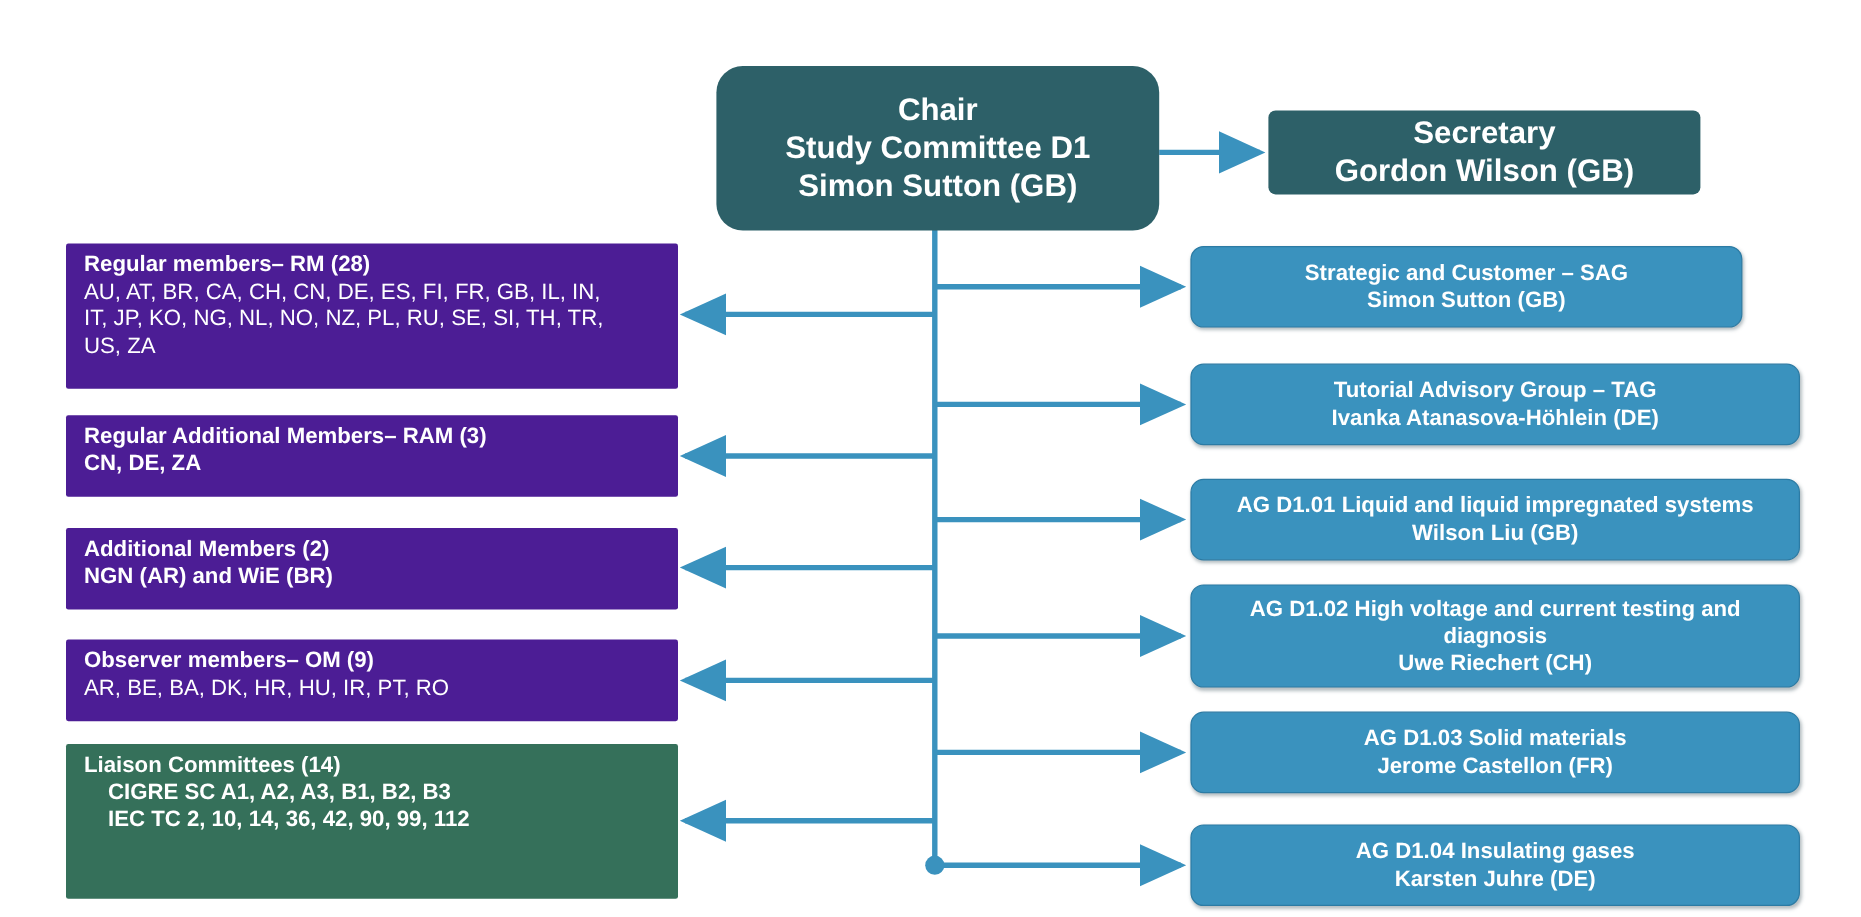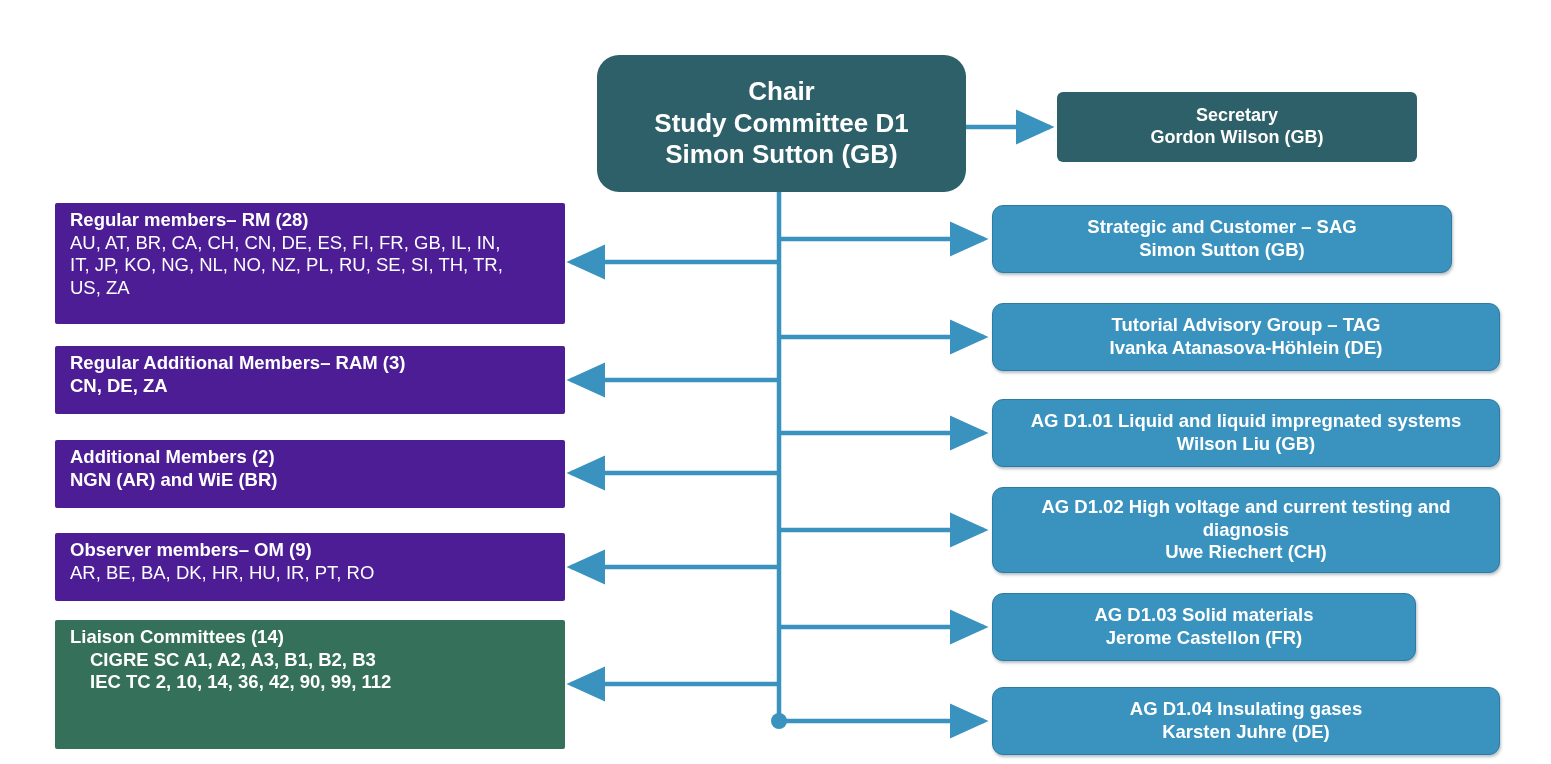--- a/index.html
+++ b/index.html
@@ -49,21 +49,21 @@
     align-items: center;
     font-size: 26px;
     font-weight: bold;
     padding: 6px 14px;
   }
   .node-secretary {
     background: #2d6068;
     border-radius: 6px;
     text-align: center;
     align-items: center;
-    font-size: 18px;
+    font-size: 26px;
     font-weight: bold;
     padding: 6px 14px;
   }
 
   
   .node-member {
     background: #4c1d95;
     border-radius: 2px;
     text-align: left;
     font-size: 18.5px;
@@ -196,21 +196,21 @@
     <span class="ln">AG D1.01 Liquid and liquid impregnated systems</span>
     <span class="ln">Wilson Liu (GB)</span>
   </div>
 
   <div class="node node-group" style="left:992px; top:487px; width:508px; height:86px;">
     <span class="ln">AG D1.02 High voltage and current testing and
 diagnosis</span>
     <span class="ln">Uwe Riechert (CH)</span>
   </div>
 
-  <div class="node node-group" style="left:992px; top:593px; width:424px; height:68px;">
+  <div class="node node-group" style="left:992px; top:593px; width:508px; height:68px;">
     <span class="ln">AG D1.03 Solid materials</span>
     <span class="ln">Jerome Castellon (FR)</span>
   </div>
 
   <div class="node node-group" style="left:992px; top:687px; width:508px; height:68px;">
     <span class="ln">AG D1.04 Insulating gases</span>
     <span class="ln">Karsten Juhre (DE)</span>
   </div>
 
 </div>

